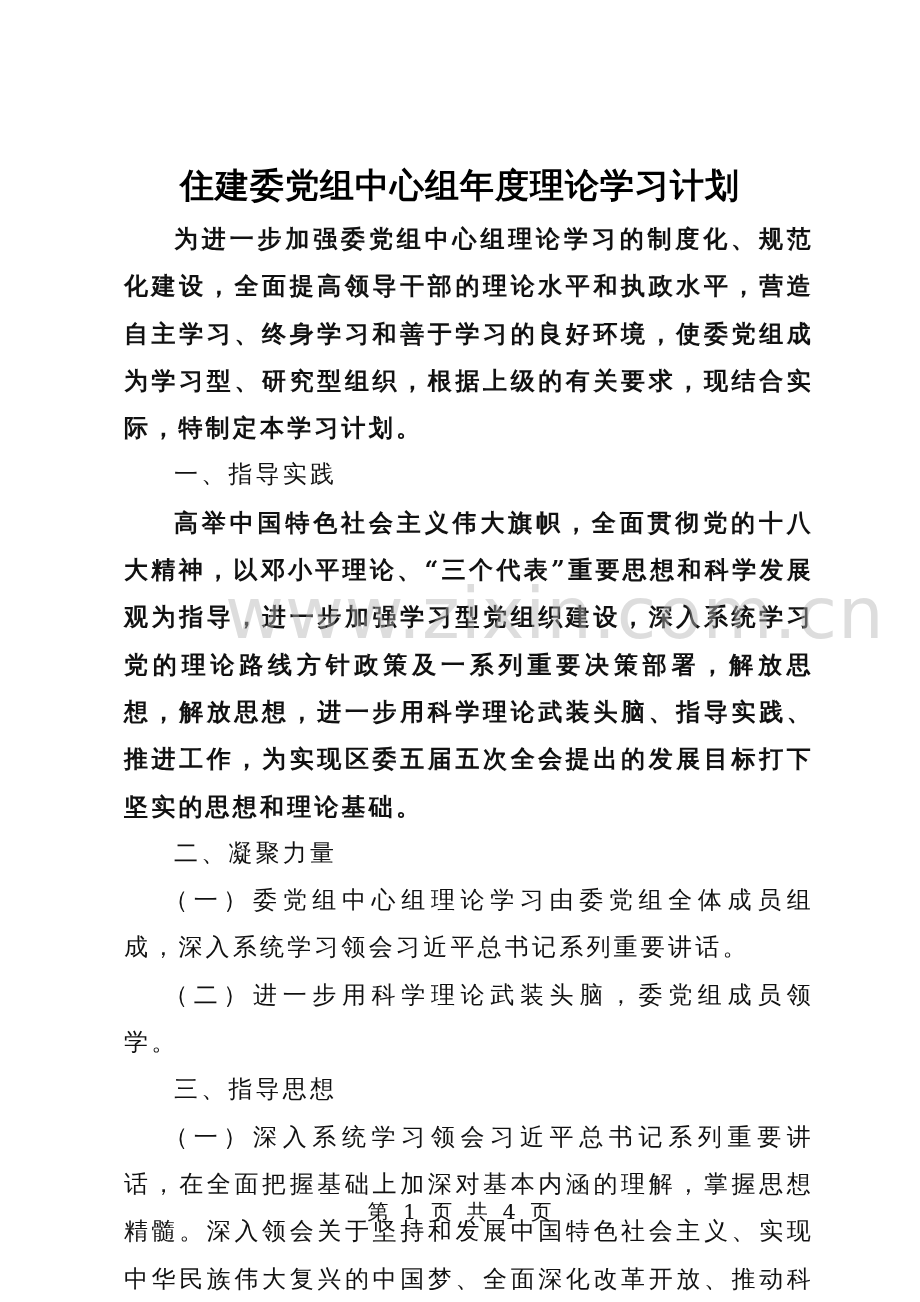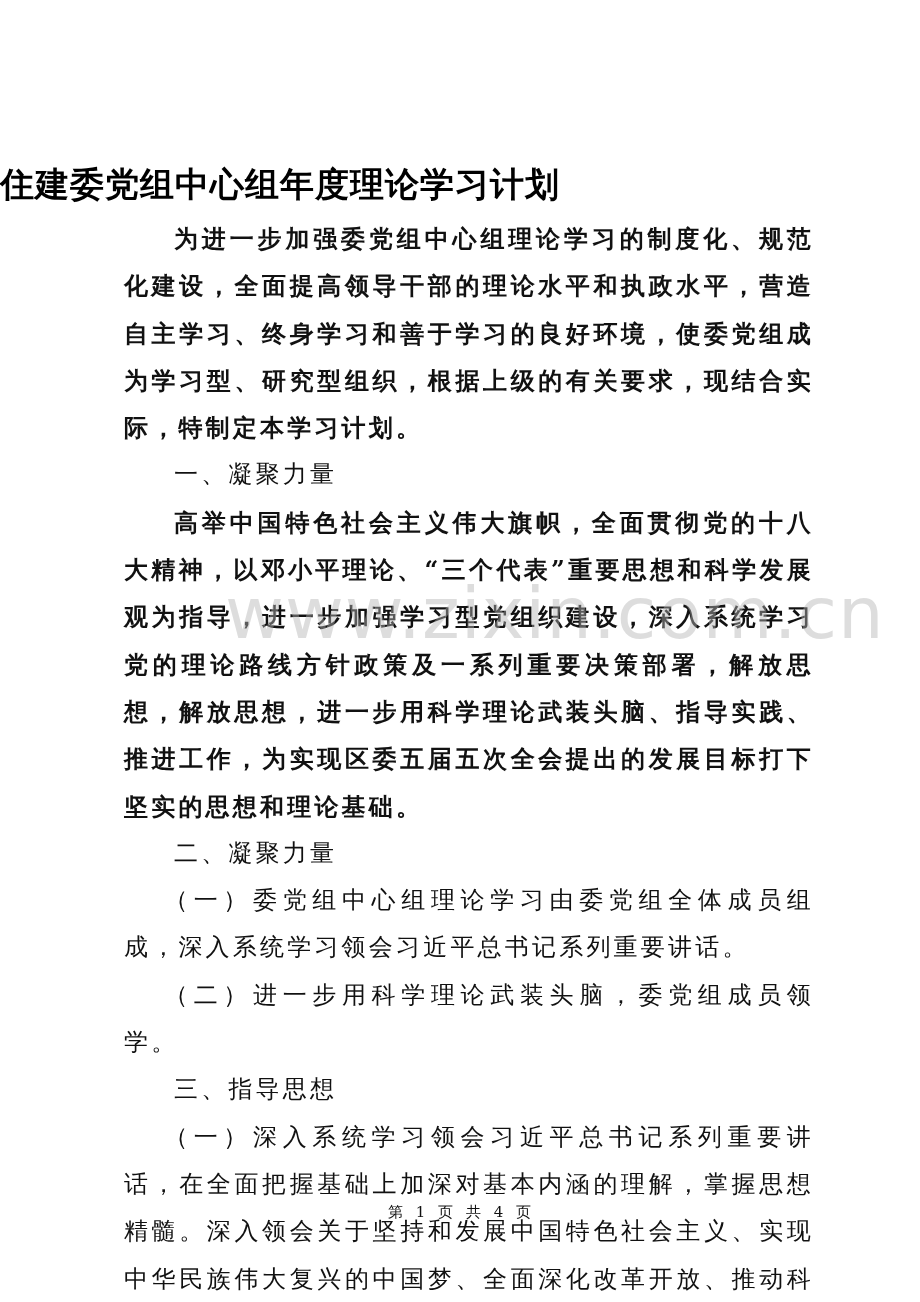--- a/index.html
+++ b/index.html
@@ -20,22 +20,22 @@
     left: 0; top: 0;
     width: 920px;
     height: 1302px;
     background: #ffffff;
   }
   .title {
     position: absolute;
     left: 0;
     width: 920px;
     top: 160px;
-    text-align: left;
-    font-family: Liberation Serif, serif;
+    text-align: center;
+    font-family: Liberation Sans, sans-serif;
     font-weight: bold;
     font-size: 34px;
     line-height: 50px;
     letter-spacing: 1px;
     color: #000;
   }
   .body {
     position: absolute;
     left: 124px;
     top: 215px;
@@ -72,37 +72,37 @@
     letter-spacing: 1px;
     pointer-events: none;
     white-space: nowrap;
   }
   .footer {
     position: absolute;
     left: 0;
     width: 920px;
     top: 1200px;
     text-align: center;
-    font-size: 15px;
+    font-size: 21px;
     line-height: 24px;
     color: #111;
     letter-spacing: 1px;
     word-spacing: 6px;
   }
 </style>
 </head>
 <body>
 
 <div class="page">
 
   <div class="title">住建委党组中心组年度理论学习计划</div>
 
   <div class="body">
     <p class="para indent">为进一步加强委党组中心组理论学习的制度化、规范化建设，全面提高领导干部的理论水平和执政水平，营造自主学习、终身学习和善于学习的良好环境，使委党组成为学习型、研究型组织，根据上级的有关要求，现结合实际，特制定本学习计划。</p>
-    <p class="heading">一、凝聚力量</p>
+    <p class="heading">一、指导实践</p>
     <p class="para indent">高举中国特色社会主义伟大旗帜，全面贯彻党的十八大精神，以邓小平理论、“三个代表”重要思想和科学发展观为指导，进一步加强学习型党组织建设，深入系统学习党的理论路线方针政策及一系列重要决策部署，解放思想，解放思想，进一步用科学理论武装头脑、指导实践、推进工作，为实现区委五届五次全会提出的发展目标打下坚实的思想和理论基础。</p>
     <p class="heading">二、凝聚力量</p>
     <p class="para indent-paren">（一）委党组中心组理论学习由委党组全体成员组成，深入系统学习领会习近平总书记系列重要讲话。</p>
     <p class="para indent-paren">（二）进一步用科学理论武装头脑，委党组成员领学。</p>
     <p class="heading">三、指导思想</p>
     <p class="para indent-paren">（一）深入系统学习领会习近平总书记系列重要讲话，在全面把握基础上加深对基本内涵的理解，掌握思想精髓。深入领会关于坚持和发展中国特色社会主义、实现中华民族伟大复兴的中国梦、全面深化改革开放、推动科学发展、促进经济社会持续健</p>
   </div>
 
   <div class="watermark">www.zixin.com.cn</div>
 

